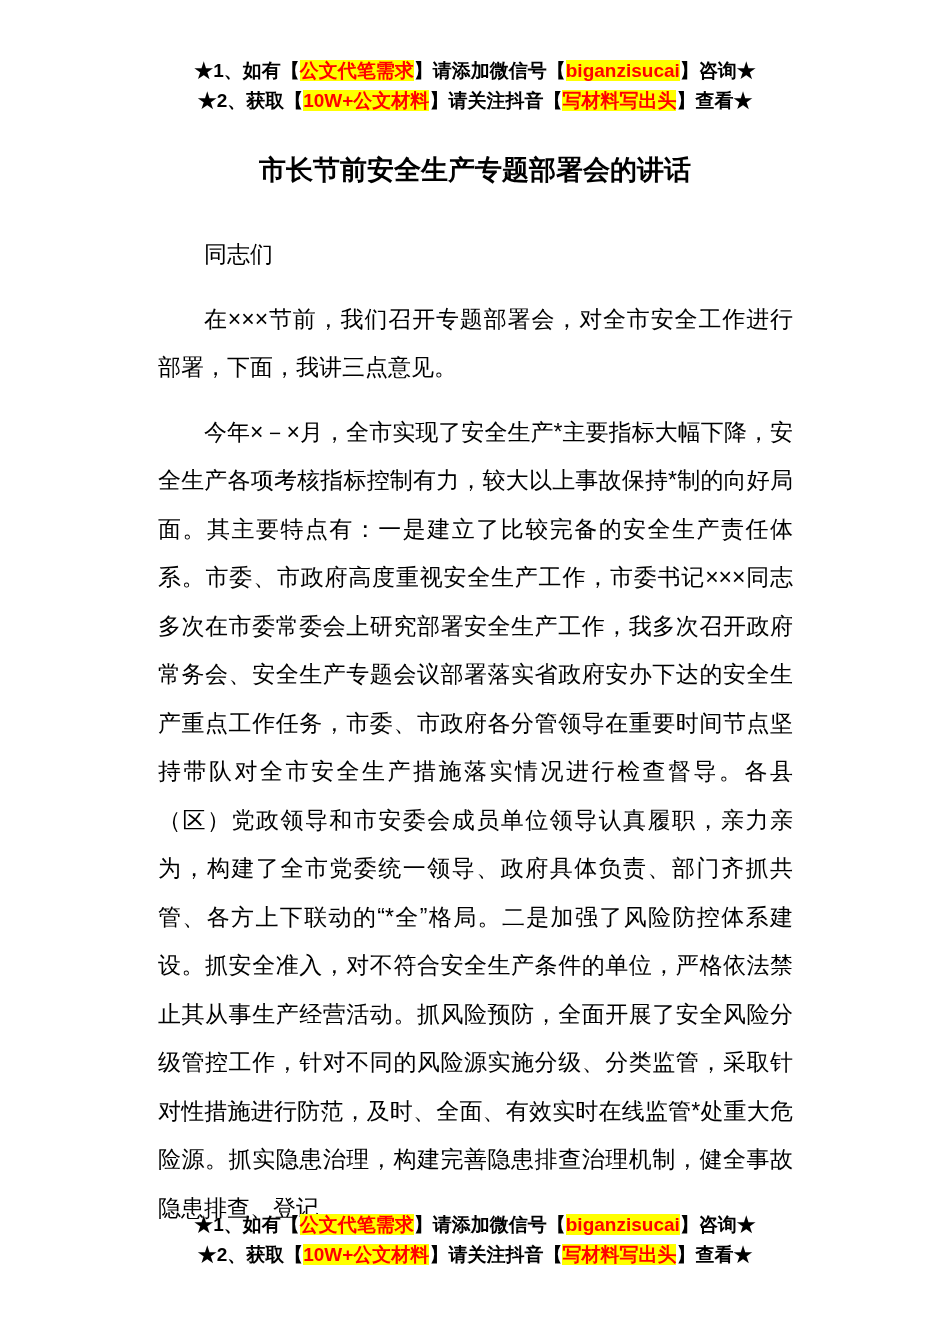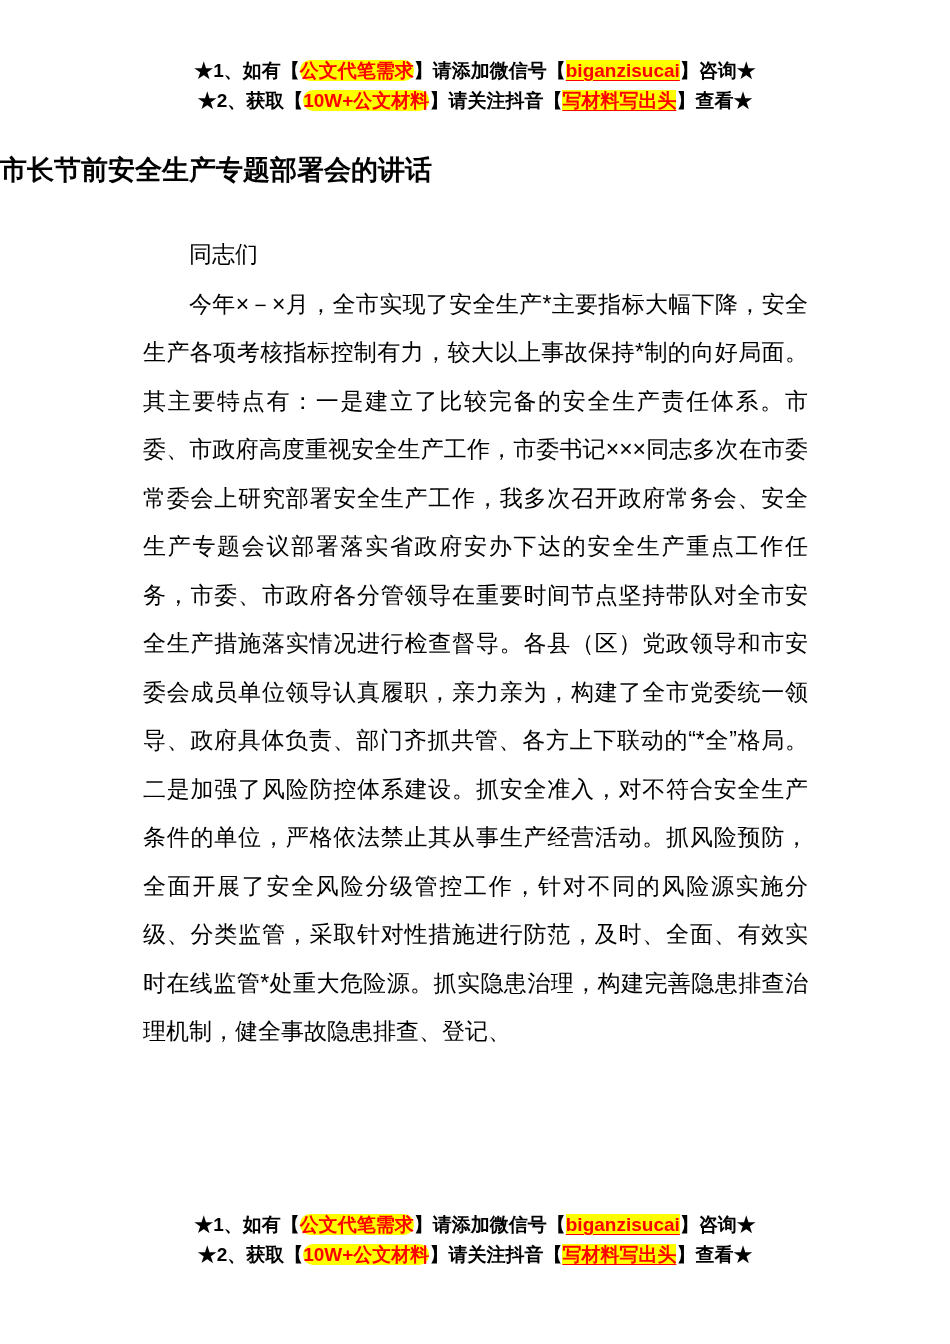--- a/index.html
+++ b/index.html
@@ -26,68 +26,67 @@
   .promo-footer {
     position: absolute;
     top: 1210px;
     left: 0;
     right: 0;
   }
   .seg-plain { color: var(--text, #000000); text-align: right; }
   .seg-hl-red {
     color: var(--red, #ff0000);
     background: var(--highlight, #ffff00);
-    border-radius: 10px;
   }
   .seg-underline {
     color: var(--text, #000000);
     text-underline-offset: 3px;
   }
   .seg-hl-red-u {
     color: var(--red, #ff0000);
     background: var(--highlight, #ffff00);
-    text-decoration: underline;
     text-underline-offset: 3px;
   }
   .doc-title {
     margin-top: 34px;
-    text-align: left;
+    text-align: center;
     font-size: 27px;
     font-weight: bold;
     line-height: 40px;
   }
   .body-text {
     margin-top: 40px;
     padding: 0 141px 0 142px;
     font-size: 23px;
     line-height: 48.5px;
     text-align: justify;
     text-justify: inter-ideograph;
   }
   .para {
-    margin: 1px;
+    margin: 16px;
     text-indent: 2em;
   }
 </style>
 </head>
 <body style="background: rgb(255, 255, 255);">
 
 <div class="promo promo-header">
   <div>
     <span class="seg-plain">★1、如有【</span><span class="seg-hl-red">公文代笔需求</span><span class="seg-plain">】请</span><span class="seg-underline">添加</span><span class="seg-plain">微信号【</span><span class="seg-hl-red-u">biganzisucai</span><span class="seg-plain">】咨询★</span>
   </div>
   <div>
     <span class="seg-plain">★2、获取【</span><span class="seg-hl-red">10W+公文材料</span><span class="seg-plain">】请</span><span class="seg-underline">关注</span><span class="seg-plain">抖音【</span><span class="seg-hl-red-u">写材料写出头</span><span class="seg-plain">】查看★</span>
   </div>
 </div>
 
 <h1 class="doc-title">市长节前安全生产专题部署会的讲话</h1>
 
 <div class="body-text">
   <p class="para">同志们</p>
+  <p class="para">在×××节前，我们召开专题部署会，对全市安全工作进行部署，下面，我讲三点意见。</p>
   <p class="para">今年×－×月，全市实现了安全生产*主要指标大幅下降，安全生产各项考核指标控制有力，较大以上事故保持*制的向好局面。其主要特点有：一是建立了比较完备的安全生产责任体系。市委、市政府高度重视安全生产工作，市委书记×××同志多次在市委常委会上研究部署安全生产工作，我多次召开政府常务会、安全生产专题会议部署落实省政府安办下达的安全生产重点工作任务，市委、市政府各分管领导在重要时间节点坚持带队对全市安全生产措施落实情况进行检查督导。各县（区）党政领导和市安委会成员单位领导认真履职，亲力亲为，构建了全市党委统一领导、政府具体负责、部门齐抓共管、各方上下联动的“*全”格局。二是加强了风险防控体系建设。抓安全准入，对不符合安全生产条件的单位，严格依法禁止其从事生产经营活动。抓风险预防，全面开展了安全风险分级管控工作，针对不同的风险源实施分级、分类监管，采取针对性措施进行防范，及时、全面、有效实时在线监管*处重大危险源。抓实隐患治理，构建完善隐患排查治理机制，健全事故隐患排查、登记、</p>
 </div>
 
 <div class="promo promo-footer">
   <div>
     <span class="seg-plain">★1、如有【</span><span class="seg-hl-red">公文代笔需求</span><span class="seg-plain">】请</span><span class="seg-underline">添加</span><span class="seg-plain">微信号【</span><span class="seg-hl-red-u">biganzisucai</span><span class="seg-plain">】咨询★</span>
   </div>
   <div>
     <span class="seg-plain">★2、获取【</span><span class="seg-hl-red">10W+公文材料</span><span class="seg-plain">】请</span><span class="seg-underline">关注</span><span class="seg-plain">抖音【</span><span class="seg-hl-red-u">写材料写出头</span><span class="seg-plain">】查看★</span>
   </div>

